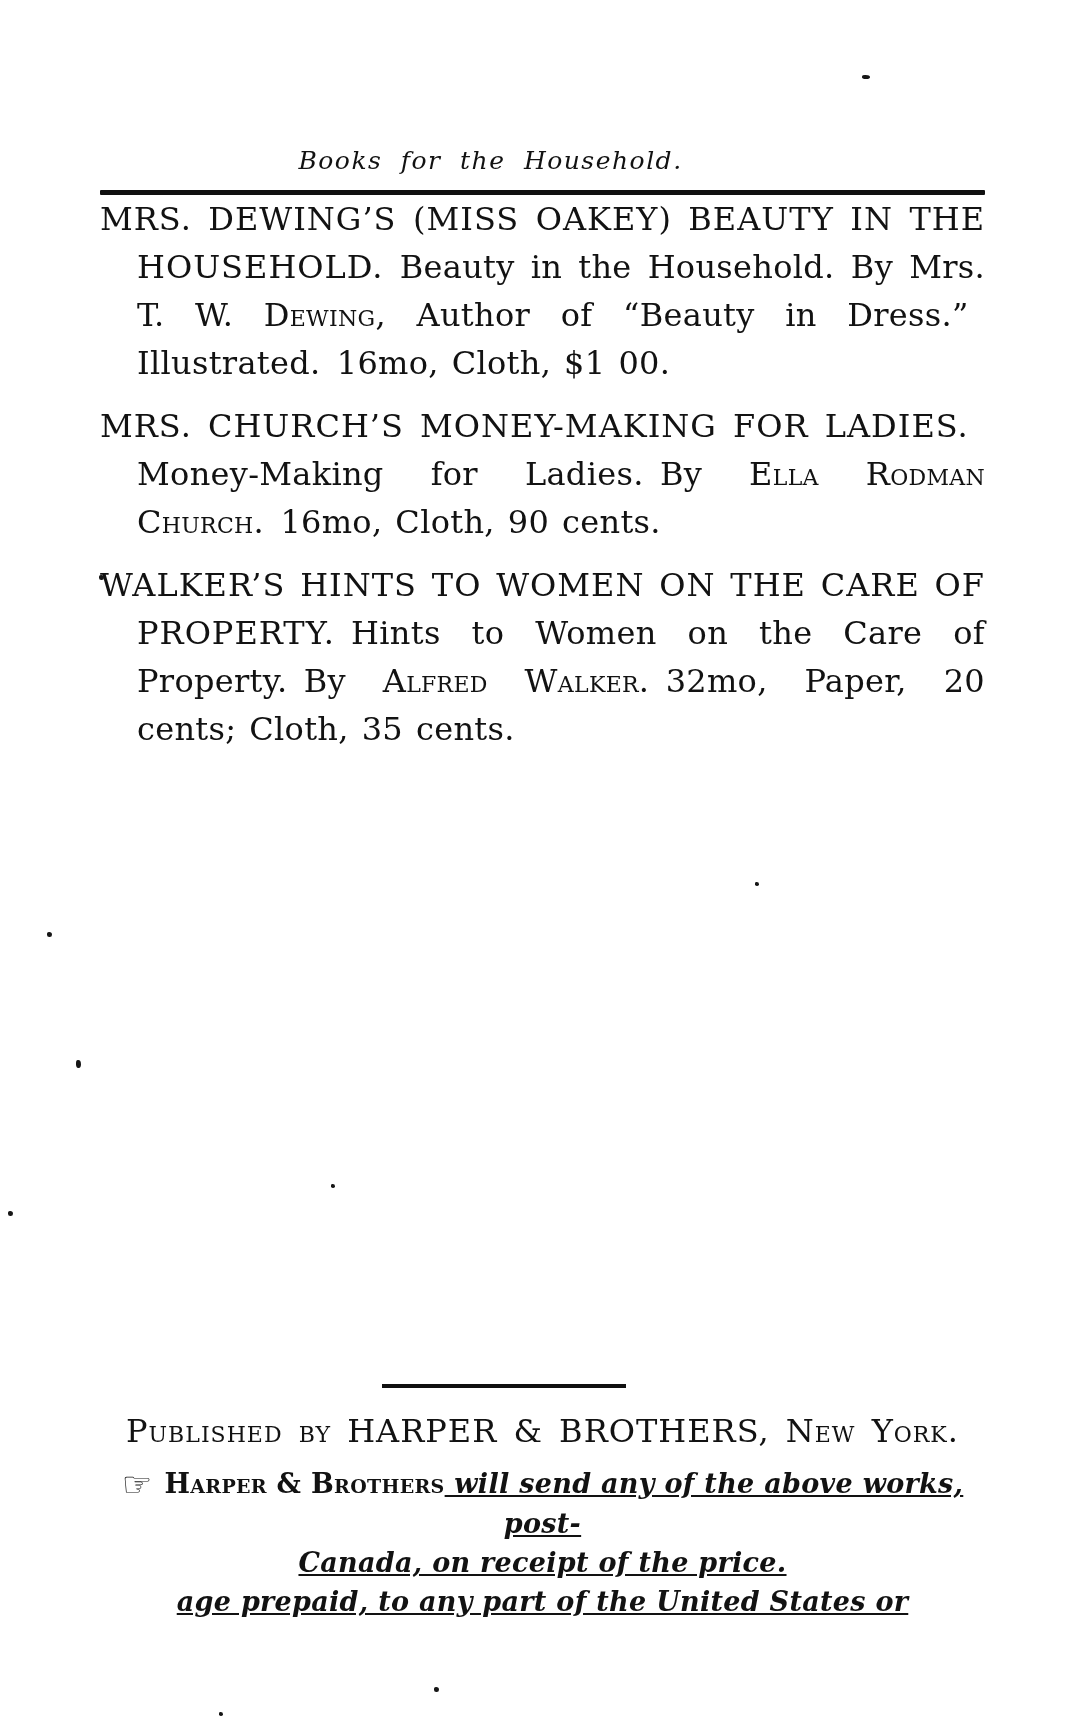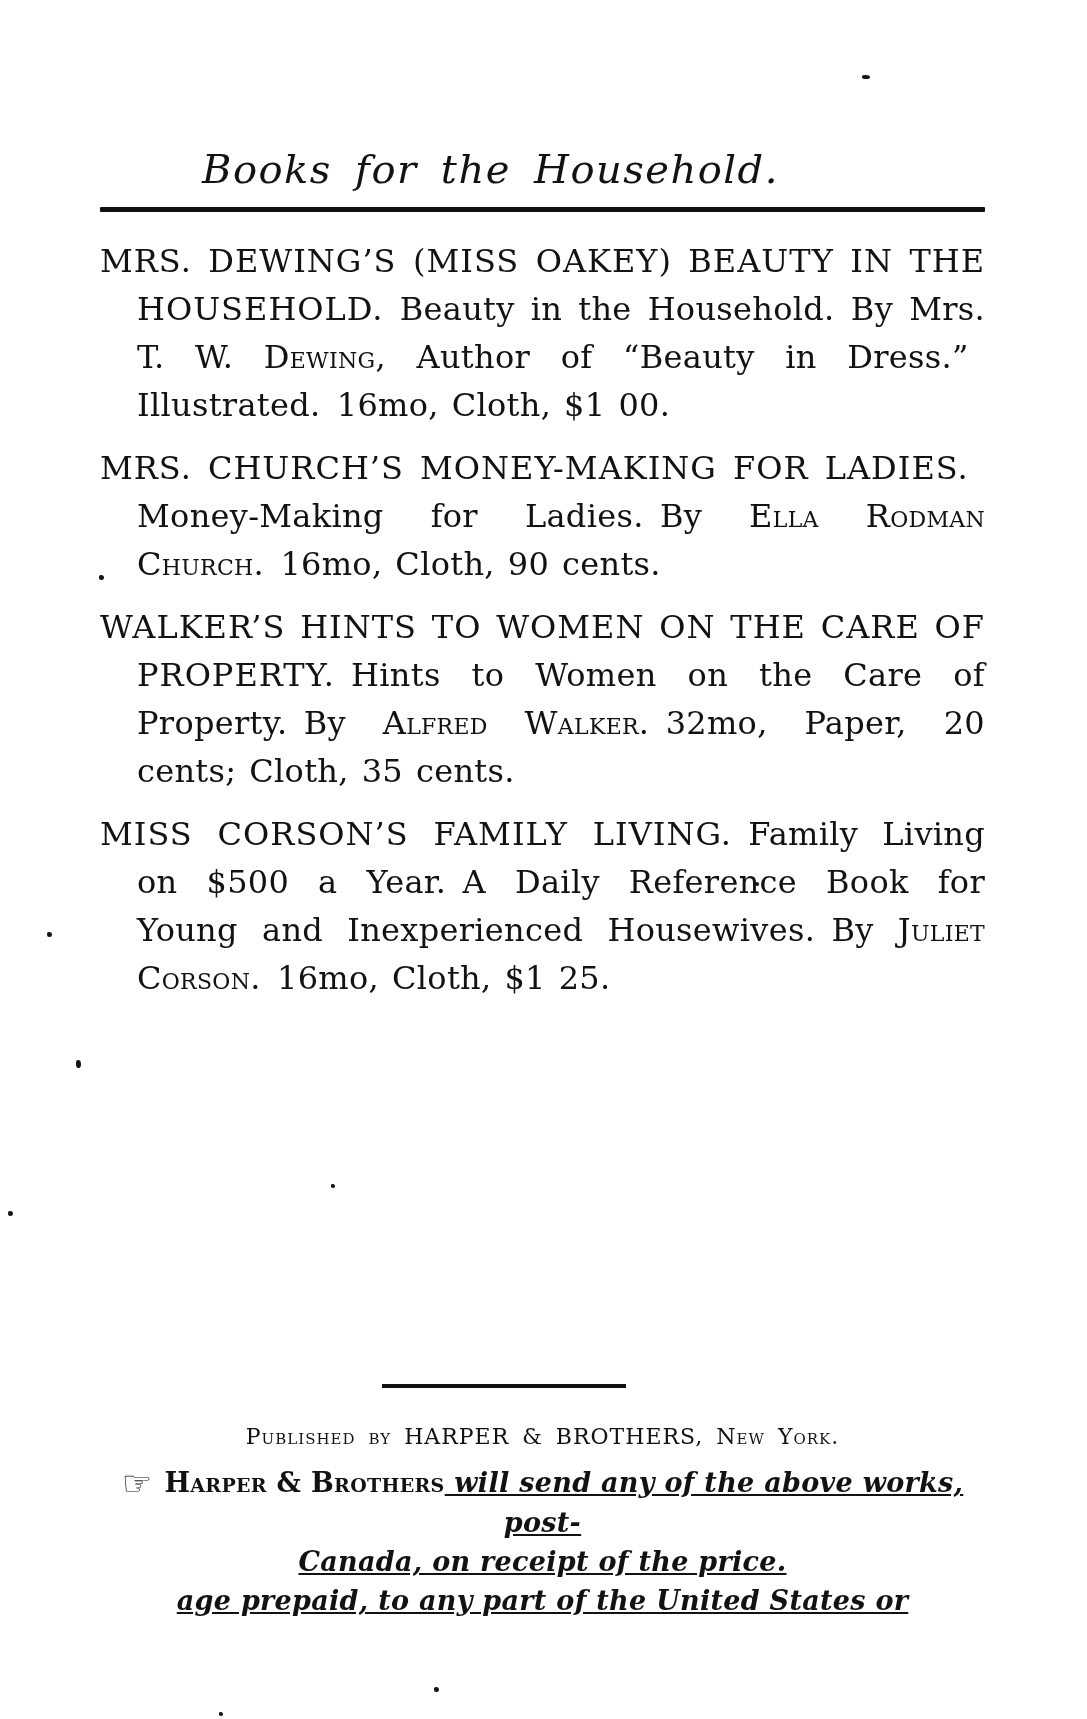--- a/index.html
+++ b/index.html
@@ -14,35 +14,35 @@
   .page {
     position: absolute; inset: 0;
     padding: 0 102px 0 100px;
     box-sizing: border-box;
   }
   
   .header-title {
     margin-top: 146px;
     text-align: center;
     font-style: italic;
-    font-size: 40px;
+    font-size: 25px;
     letter-spacing: 1.5px;
     word-spacing: 9px;
     position: relative;
     left: -52px;
     white-space: nowrap;
   }
   .header-rule {
     margin-top: 15px;
     height: 5px;
     background: #101010;
     border-radius: 1px;
   }
   
-  .entries { margin-top: 25px; }
+  .entries { }
   p.entry {
     font-size: 32px;
     line-height: 48px;
     margin: 0 0 15px 0;
     text-align: justify;
     padding-left: 37px;
     text-indent: -37px;
     letter-spacing: 0.3px;
     word-spacing: 2.5px;
   }
@@ -52,23 +52,23 @@
   .footer {
     position: absolute;
     left: 100px; right: 102px; top: 1384px;
   }
   .short-rule {
     height: 4px; width: 244px;
     margin-left: 282px;
     background: #101010;
   }
   .publisher {
-    margin-top: 36px;
+    margin-top: 24px;
     text-align: center;
-    font-size: 22px;
+    font-size: 32px;
     letter-spacing: 1px;
     word-spacing: 5px;
     white-space: nowrap;
   }
   .notice {
     margin-top: 14px;
     font-weight: bold;
     font-size: 27px;
     line-height: 39px;
     text-align: center;
@@ -99,21 +99,20 @@
 
   <div class="entries">
 
     <p class="entry"><span class="t">MRS. DEWING’S (MISS OAKEY) BEAUTY IN THE HOUSEHOLD.</span><span> Beauty in the Household. By Mrs. T. W. </span><span class="sc">Dewing</span><span>, Author of “Beauty in Dress.” Illustrated. 16mo, Cloth, $1 00.</span></p>
 
 
     <p class="entry"><span class="t">MRS. CHURCH’S MONEY-MAKING FOR LADIES.</span><span> Money-Making for Ladies. By </span><span class="sc">Ella Rodman Church</span><span>. 16mo, Cloth, 90 cents.</span></p>
 
     <p class="entry"><span class="t">WALKER’S HINTS TO WOMEN ON THE CARE OF PROPERTY.</span><span> Hints to Women on the Care of Property. By </span><span class="sc">Alfred Walker</span><span>. 32mo, Paper, 20 cents; Cloth, 35 cents.</span></p>
 
-    <p class="entry"><span class="t">MISS CORSON’S FAMILY LIVING.</span><span> Family Living on $500 a Year. A Daily Reference Book for Young and Inexperienced Housewives. By </span><span class="sc">Juliet Corson</span><span>. 16mo, Cloth, $1 25.</span></p>
 
 
   </div>
 
   <div class="footer">
     <div class="short-rule"></div>
 
     <div class="publisher"><span class="sc">Published by </span><span>HARPER &amp; BROTHERS,</span><span class="sc"> New York.</span></div>
 
     <div class="notice">

